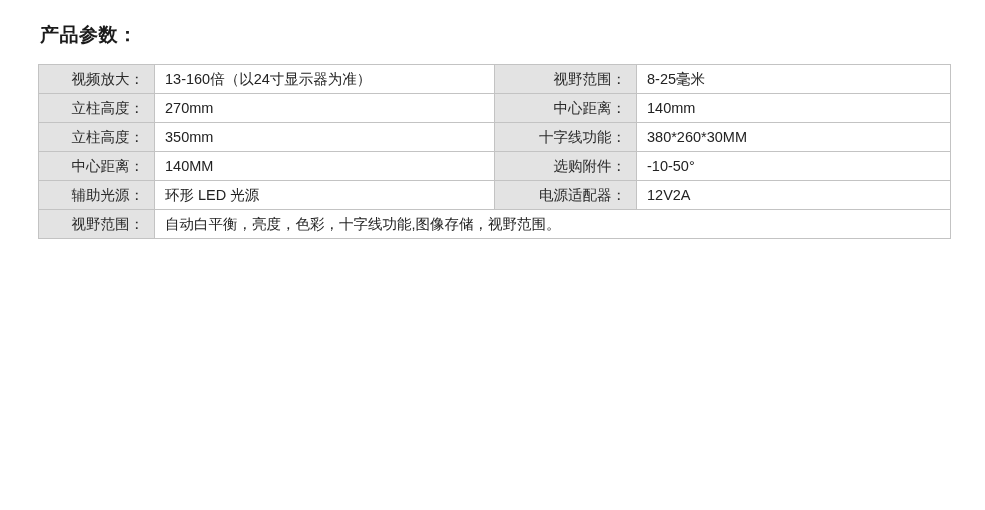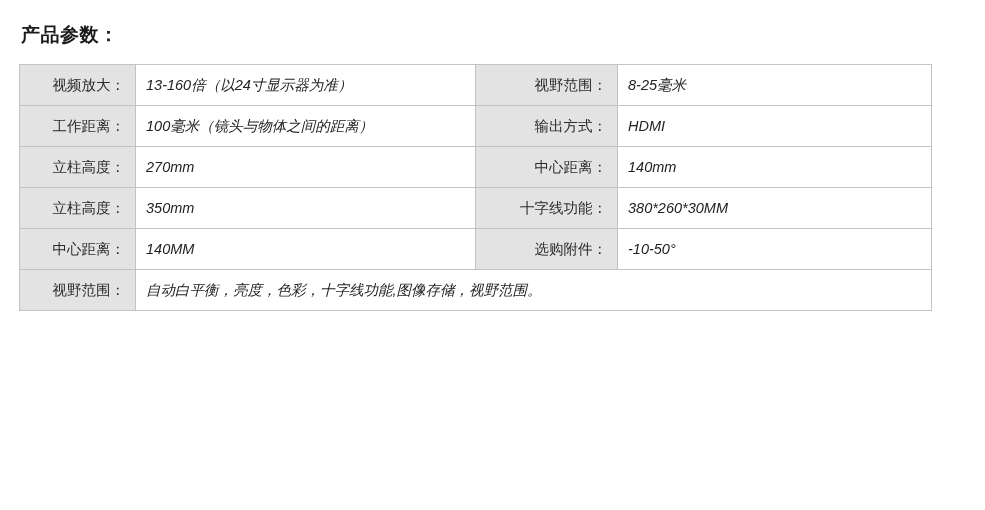--- a/index.html
+++ b/index.html
@@ -12,56 +12,55 @@
     height: 510px;
     font-family: "Liberation Sans", "DejaVu Sans", sans-serif;
     color: #222222;
     overflow: hidden;
   }
   .page {
     position: relative;
     width: 985px;
     height: 510px;
     box-sizing: border-box;
-    padding: 22px 32px 0 19px;
+    padding: 22px 32px 0 38px;
   }
   .page-title {
     font-size: 19px;
     font-weight: bold;
     color: #1b1b1b;
     letter-spacing: 0.5px;
     margin: 0 0 16px 2px;
   }
   table.spec {
     border-collapse: collapse;
     width: 912px;
     table-layout: fixed;
     border: 1px solid #b9b9b9;
   }
   table.spec td {
     border: 1px solid #c3c3c3;
-    height: 41px;
+    height: 29px;
     font-size: 14.5px;
     vertical-align: middle;
     padding: 0 10px;
     box-sizing: border-box;
   }
   td.label {
     background: #e3e3e3;
     text-align: right;
     color: #2b2b2b;
     white-space: nowrap;
     padding-right: 12px;
   }
   td.value {
     background: #ffffff;
     text-align: left;
     color: #222222;
     padding-left: 14px;
-    font-style: italic;
   }
   .col-label-a { width: 116px; }
   .col-value-a { width: 340px; }
   .col-label-b { width: 142px; }
   .col-value-b { width: 314px; }
   .wide-value { }
 </style>
 </head>
 <body>
 
@@ -77,43 +76,43 @@
       <col class="col-value-b">
     </colgroup>
     <tbody>
       <tr>
         <td class="label">视频放大：</td>
         <td class="value">13-160倍（以24寸显示器为准）</td>
         <td class="label">视野范围：</td>
         <td class="value">8-25毫米</td>
       </tr>
       <tr>
-        <td class="label">工作距离：</td>
-        <td class="value">100毫米（镜头与物体之间的距离）</td>
-        <td class="label">输出方式：</td>
-        <td class="value">HDMI</td>
-      </tr>
-      <tr>
         <td class="label">立柱高度：</td>
         <td class="value">270mm</td>
         <td class="label">中心距离：</td>
         <td class="value">140mm</td>
       </tr>
       <tr>
         <td class="label">立柱高度：</td>
         <td class="value">350mm</td>
         <td class="label">十字线功能：</td>
         <td class="value">380*260*30MM</td>
       </tr>
       <tr>
         <td class="label">中心距离：</td>
         <td class="value">140MM</td>
         <td class="label">选购附件：</td>
         <td class="value">-10-50°</td>
       </tr>
       <tr>
+        <td class="label">辅助光源：</td>
+        <td class="value">环形 LED 光源</td>
+        <td class="label">电源适配器：</td>
+        <td class="value">12V2A</td>
+      </tr>
+      <tr>
         <td class="label">视野范围：</td>
         <td class="value wide-value" colspan="3">自动白平衡，亮度，色彩，十字线功能,图像存储，视野范围。</td>
       </tr>
     </tbody>
   </table>
 
 </div>
 
 </body></html>

